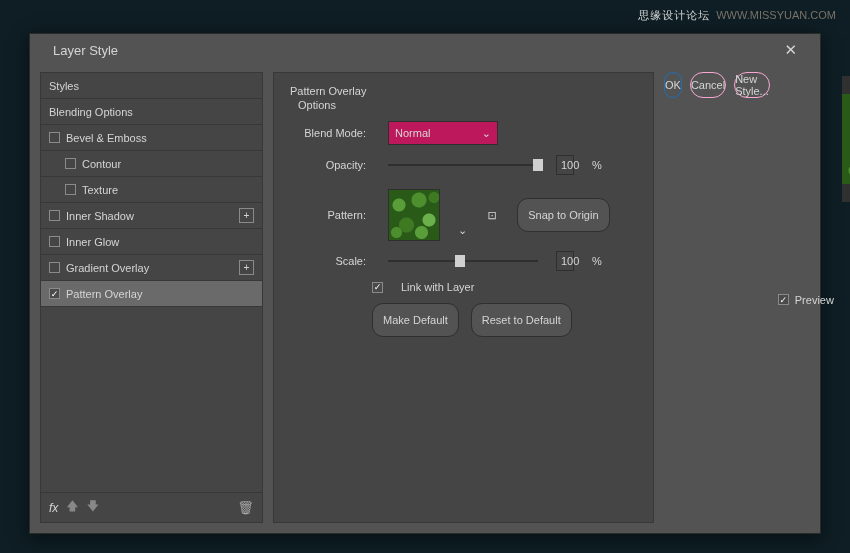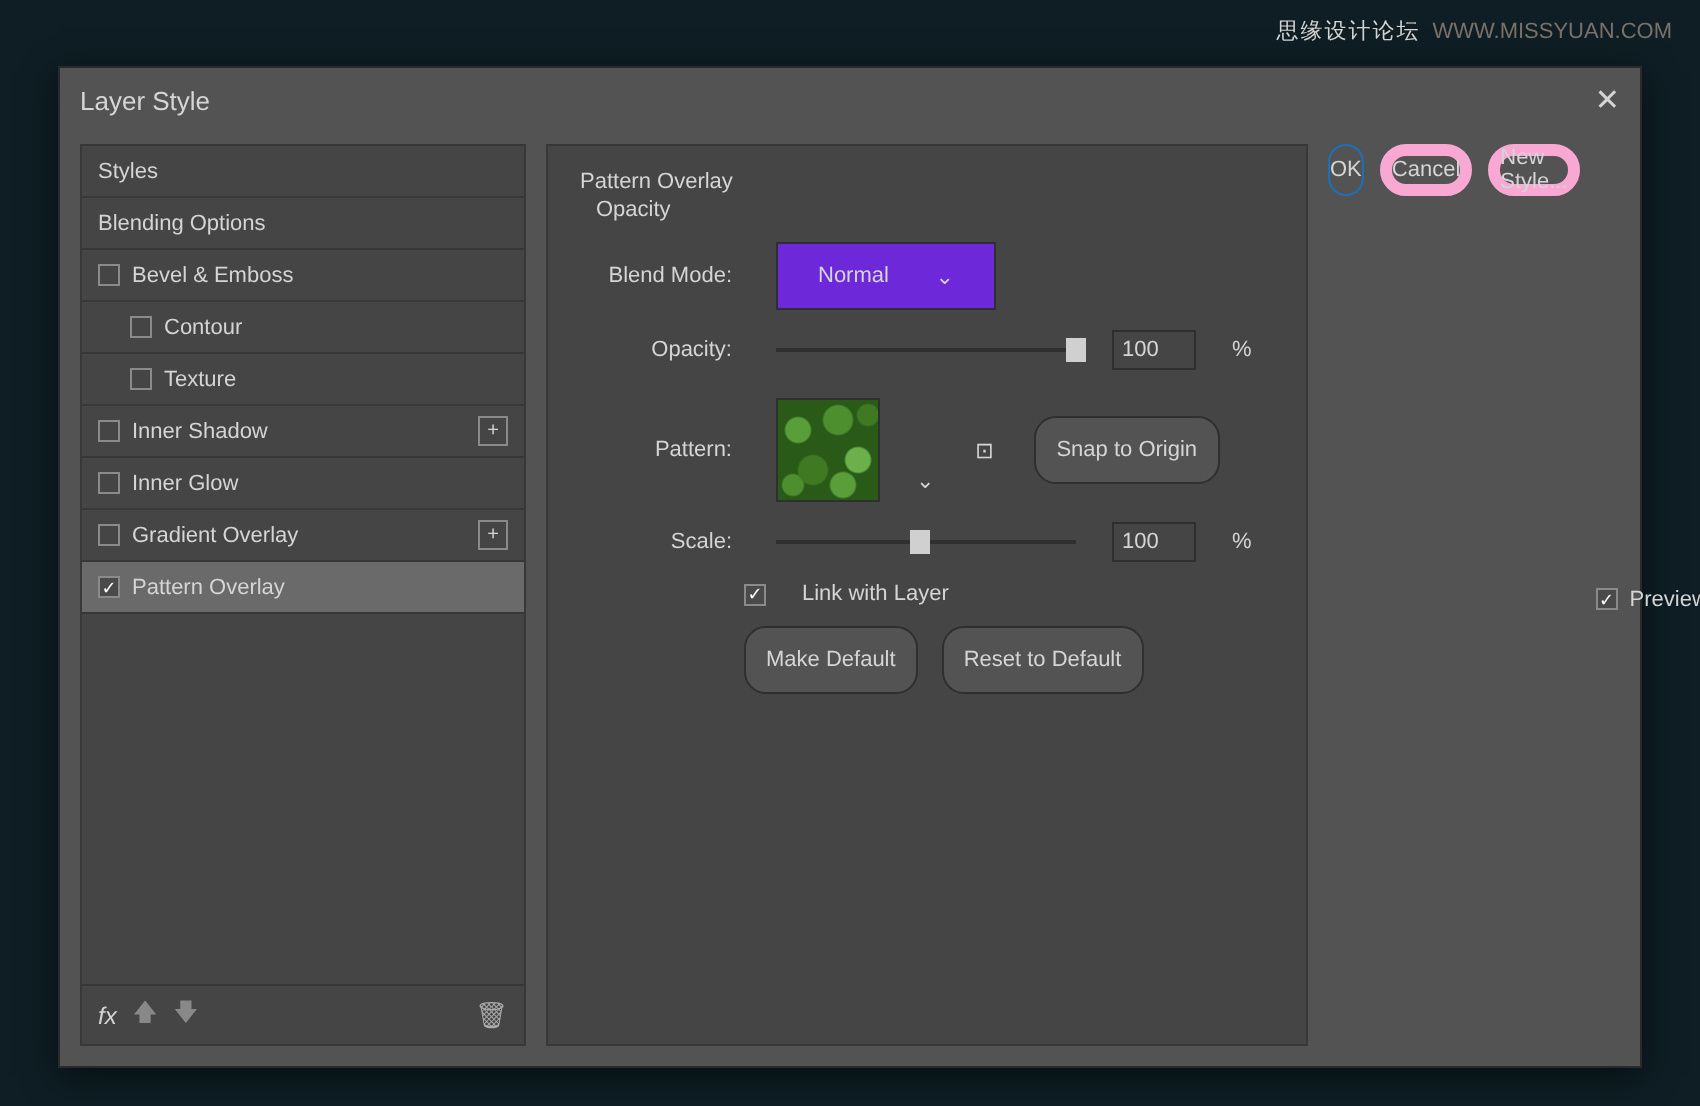--- a/index.html
+++ b/index.html
@@ -1,18 +1,18 @@
 <!DOCTYPE html>
 <html><head>
 <meta charset="utf-8">
 <style>
 *{margin:0;padding:0;box-sizing:border-box;font-family:"Segoe UI",Tahoma,sans-serif;font-size:11px;color:#d5d5d5}
 body{background:#0e1e24;width:850px;height:553px;overflow:hidden}
 .dialog{position:absolute;left:29px;top:33px;width:792px;height:501px;background:#535353;border:1px solid #2a2a2a;box-shadow:0 4px 16px rgba(0,0,0,0.5)}
-.titlebar{height:32px;display:flex;align-items:center;padding:0 10px;justify-content:space-between}
+.titlebar{height:32px;display:flex;align-items:center;padding:0 23px;justify-content:space-between}
 .title{font-size:13px}
 .close-btn{cursor:pointer;font-size:15px;color:#d5d5d5}
 .body{display:flex;padding:6px 10px 10px 10px;gap:10px;height:calc(100% - 32px)}
 .sidebar{width:223px;background:#454545;border:1px solid #383838;display:flex;flex-direction:column}
 .style-item{height:26px;display:flex;align-items:center;padding:0 8px;border-bottom:1px solid #383838;justify-content:space-between}
 .style-item.selected{background:#6a6a6a}
 .style-item .lbl{display:flex;align-items:center;gap:6px}
 .checkbox{width:11px;height:11px;border:1px solid #8a8a8a;display:inline-flex;align-items:center;justify-content:center;font-size:9px;color:#fff}
 .checkbox.checked{background:#4a4a4a}
 .indent{padding-left:24px}
@@ -20,39 +20,39 @@
 .sidebar-footer{margin-top:auto;height:30px;display:flex;align-items:center;padding:0 8px;gap:8px;border-top:1px solid #383838}
 .sidebar-footer .spacer{flex:1}
 .fx-icon{font-style:italic;font-size:12px}
 .arrow-icon{font-size:12px;color:#888}
 .trash-icon{font-size:13px;color:#aaa}
 .center{flex:1;background:#454545;border:1px solid #383838;padding:12px 16px}
 .section-title{font-size:11px;margin-bottom:2px}
 .section-sub{font-size:11px;margin-left:8px;margin-bottom:10px}
 .row{display:flex;align-items:center;margin-bottom:10px;gap:18px}
 .row-label{width:76px;text-align:right;margin-right:4px}
-.select{width:110px;height:34px;background:#6d28d9;border:1px solid #2f2f2f;padding:0 20px;display:flex;align-items:center;justify-content:space-between}
+.select{width:110px;height:24px;background:#be185d;border:1px solid #2f2f2f;padding:0 6px;display:flex;align-items:center;justify-content:space-between}
 .slider{width:150px;height:14px;position:relative;display:flex;align-items:center}
 .slider-track{height:2px;background:#2f2f2f;width:100%}
 .slider-thumb{position:absolute;width:10px;height:12px;background:#d0d0d0;top:1px;transform:translateX(-50%)}
-.num-input{width:42px;height:20px;background:#454545;border:1px solid #2f2f2f;padding:0 4px;display:flex;align-items:center}
+.num-input{width:18px;height:20px;background:#454545;border:1px solid #2f2f2f;padding:0 4px;display:flex;align-items:center}
 .pattern-swatch{width:52px;height:52px;border:1px solid #2f2f2f;background:#2a4a1a}
 .leaves{width:100%;height:100%;background:
   radial-gradient(circle at 20% 30%, #5a9e3a 0 6px, transparent 7px),
   radial-gradient(circle at 60% 20%, #4d8f2e 0 7px, transparent 8px),
   radial-gradient(circle at 80% 60%, #6bb04a 0 6px, transparent 7px),
   radial-gradient(circle at 35% 70%, #3f7a22 0 7px, transparent 8px),
   radial-gradient(circle at 65% 85%, #5a9e3a 0 6px, transparent 7px),
   radial-gradient(circle at 15% 85%, #4d8f2e 0 5px, transparent 6px),
   radial-gradient(circle at 90% 15%, #3f7a22 0 5px, transparent 6px),
   #2a5a18}
 .chain-icon{width:14px;text-align:center;font-size:11px}
 .btn-sm{height:22px;padding:16px 10px;background:#535353;border:1px solid #2f2f2f;border-radius:11px;display:flex;align-items:center}
 .right{width:146px;display:flex;flex-direction:row;gap:8px}
-.btn-main{height:26px;border:6px solid #f9a8d4;border-radius:13px;display:flex;align-items:center;justify-content:center;background:#535353}
+.btn-main{height:26px;border:1px solid #f9a8d4;border-radius:13px;display:flex;align-items:center;justify-content:center;background:#535353}
 .btn-main.primary{border:1px solid #1f6fb8}
 .preview-row{display:flex;align-items:center;justify-content:center;gap:6px;margin-top:4px}
 .preview-box{width:126px;height:126px;background:#303030;margin-top:4px;display:flex;align-items:center;justify-content:center}
 .preview-img{width:80px;height:90px;background:#2a4a1a}
 .watermark{position:absolute;top:8px;right:14px;font-size:11px;color:#9a8f85}
 .watermark .cn{letter-spacing:1px}
 .watermark .en{color:#7a7268;margin-left:6px}
 </style>
 </head>
 <body>
@@ -123,21 +123,21 @@
         <span class="fx-icon">fx</span>
         <span class="arrow-icon">🡅</span>
         <span class="arrow-icon">🡇</span>
         <span class="spacer"></span>
         <span class="trash-icon">🗑</span>
       </div>
     </div>
 
     <div class="center">
       <div class="section-title">Pattern Overlay</div>
-      <div class="section-sub">Opacity</div>
+      <div class="section-sub">Options</div>
 
       <div class="row">
         <span class="row-label">Blend Mode:</span>
         <div class="select">
           <span>Normal</span>
           <span>⌄</span>
         </div>
       </div>
 
       <div class="row">

